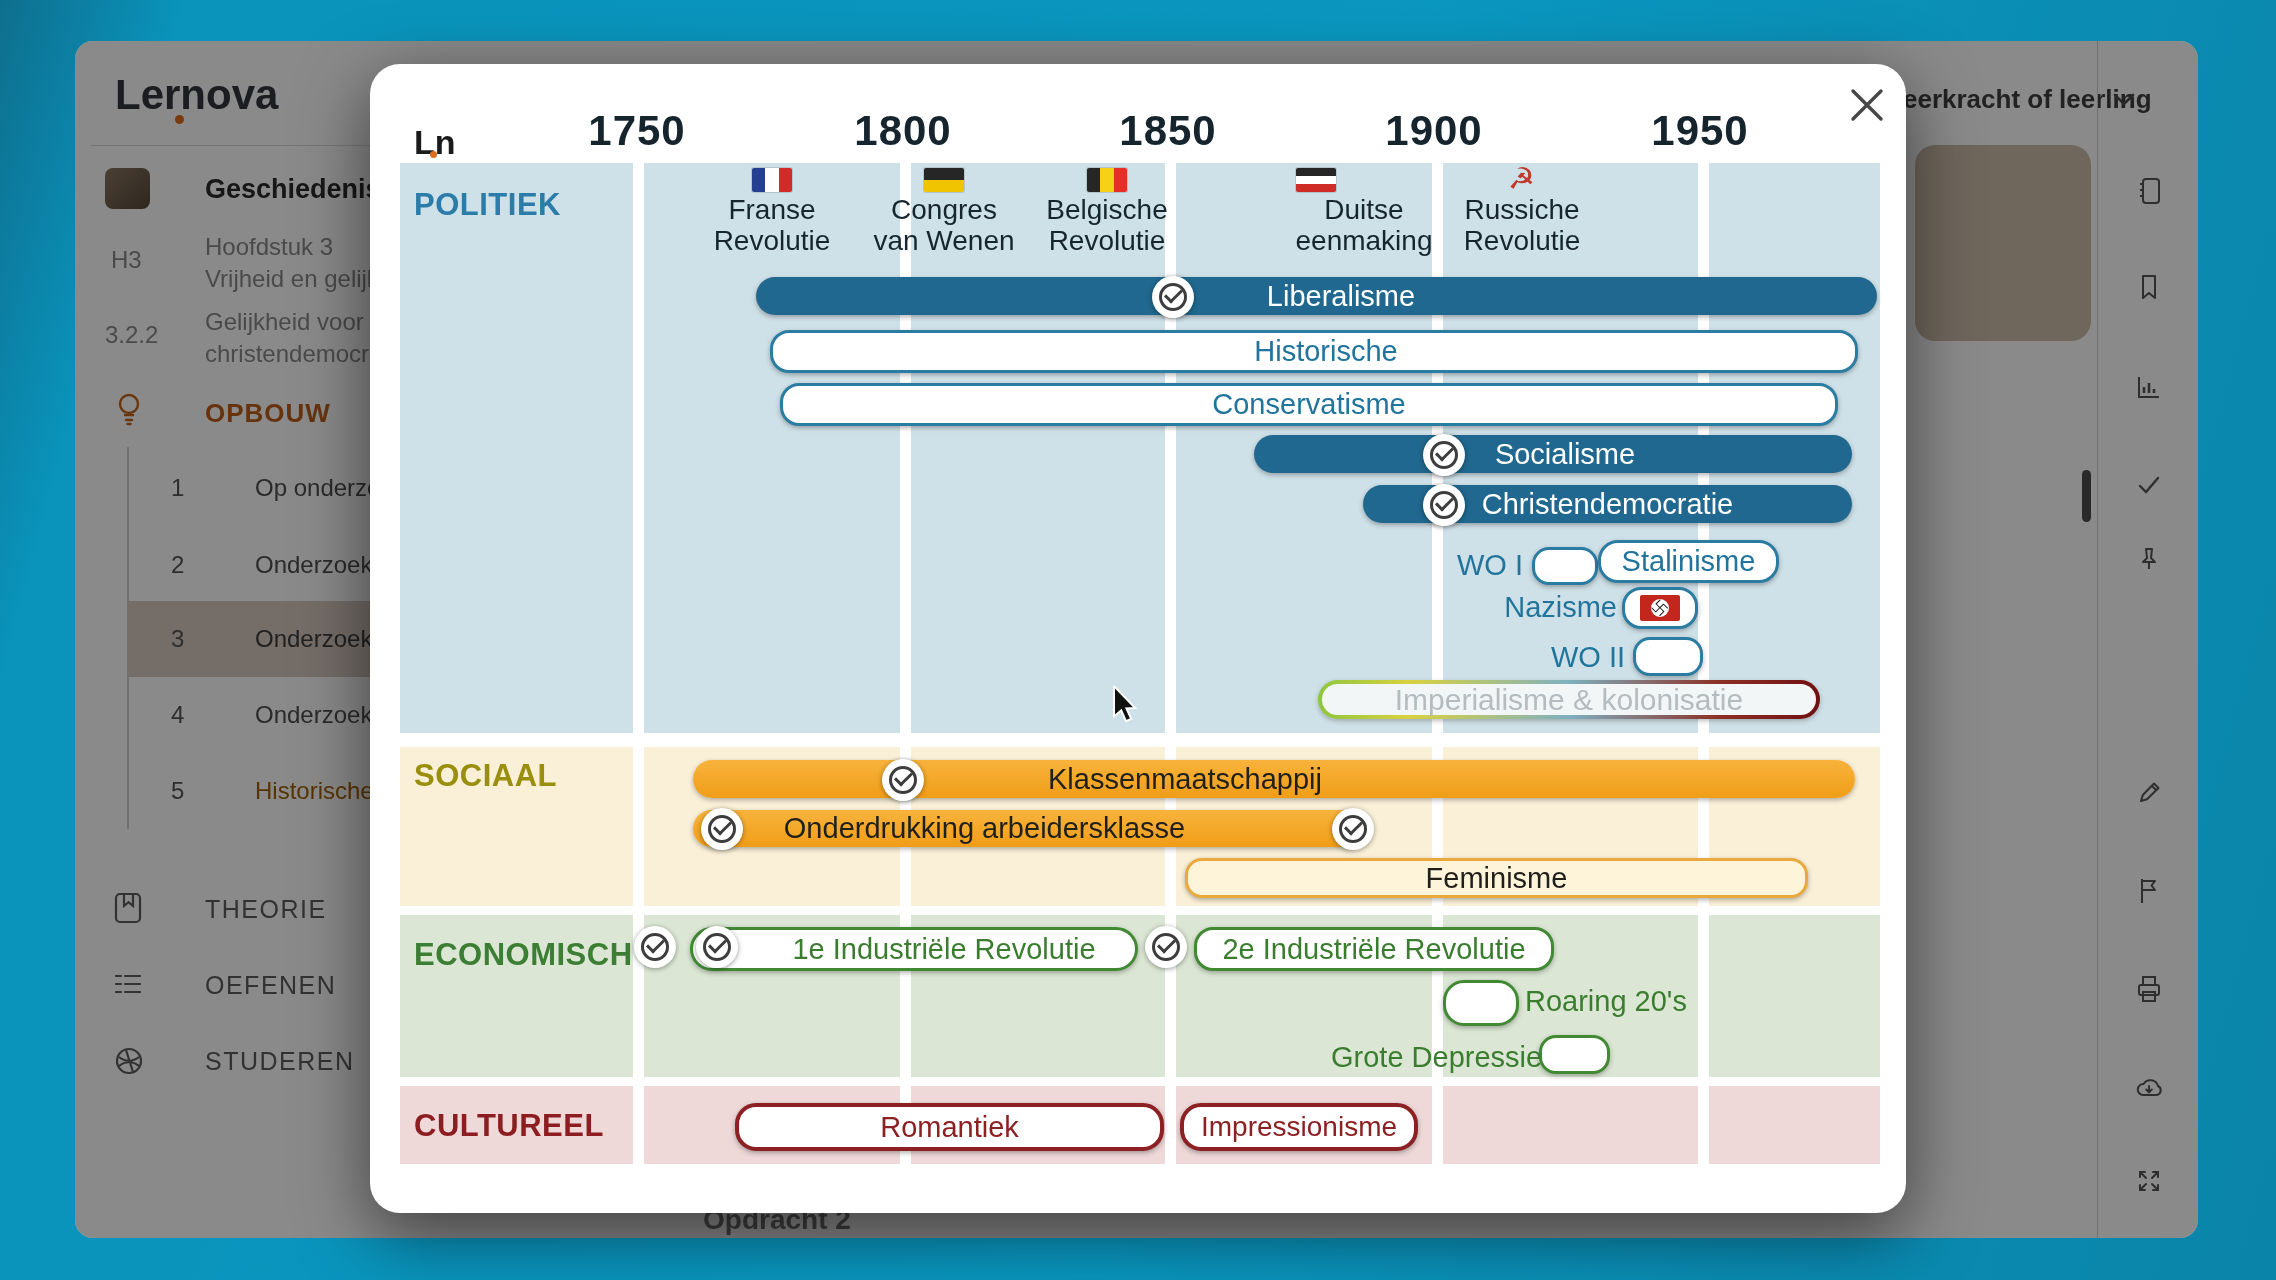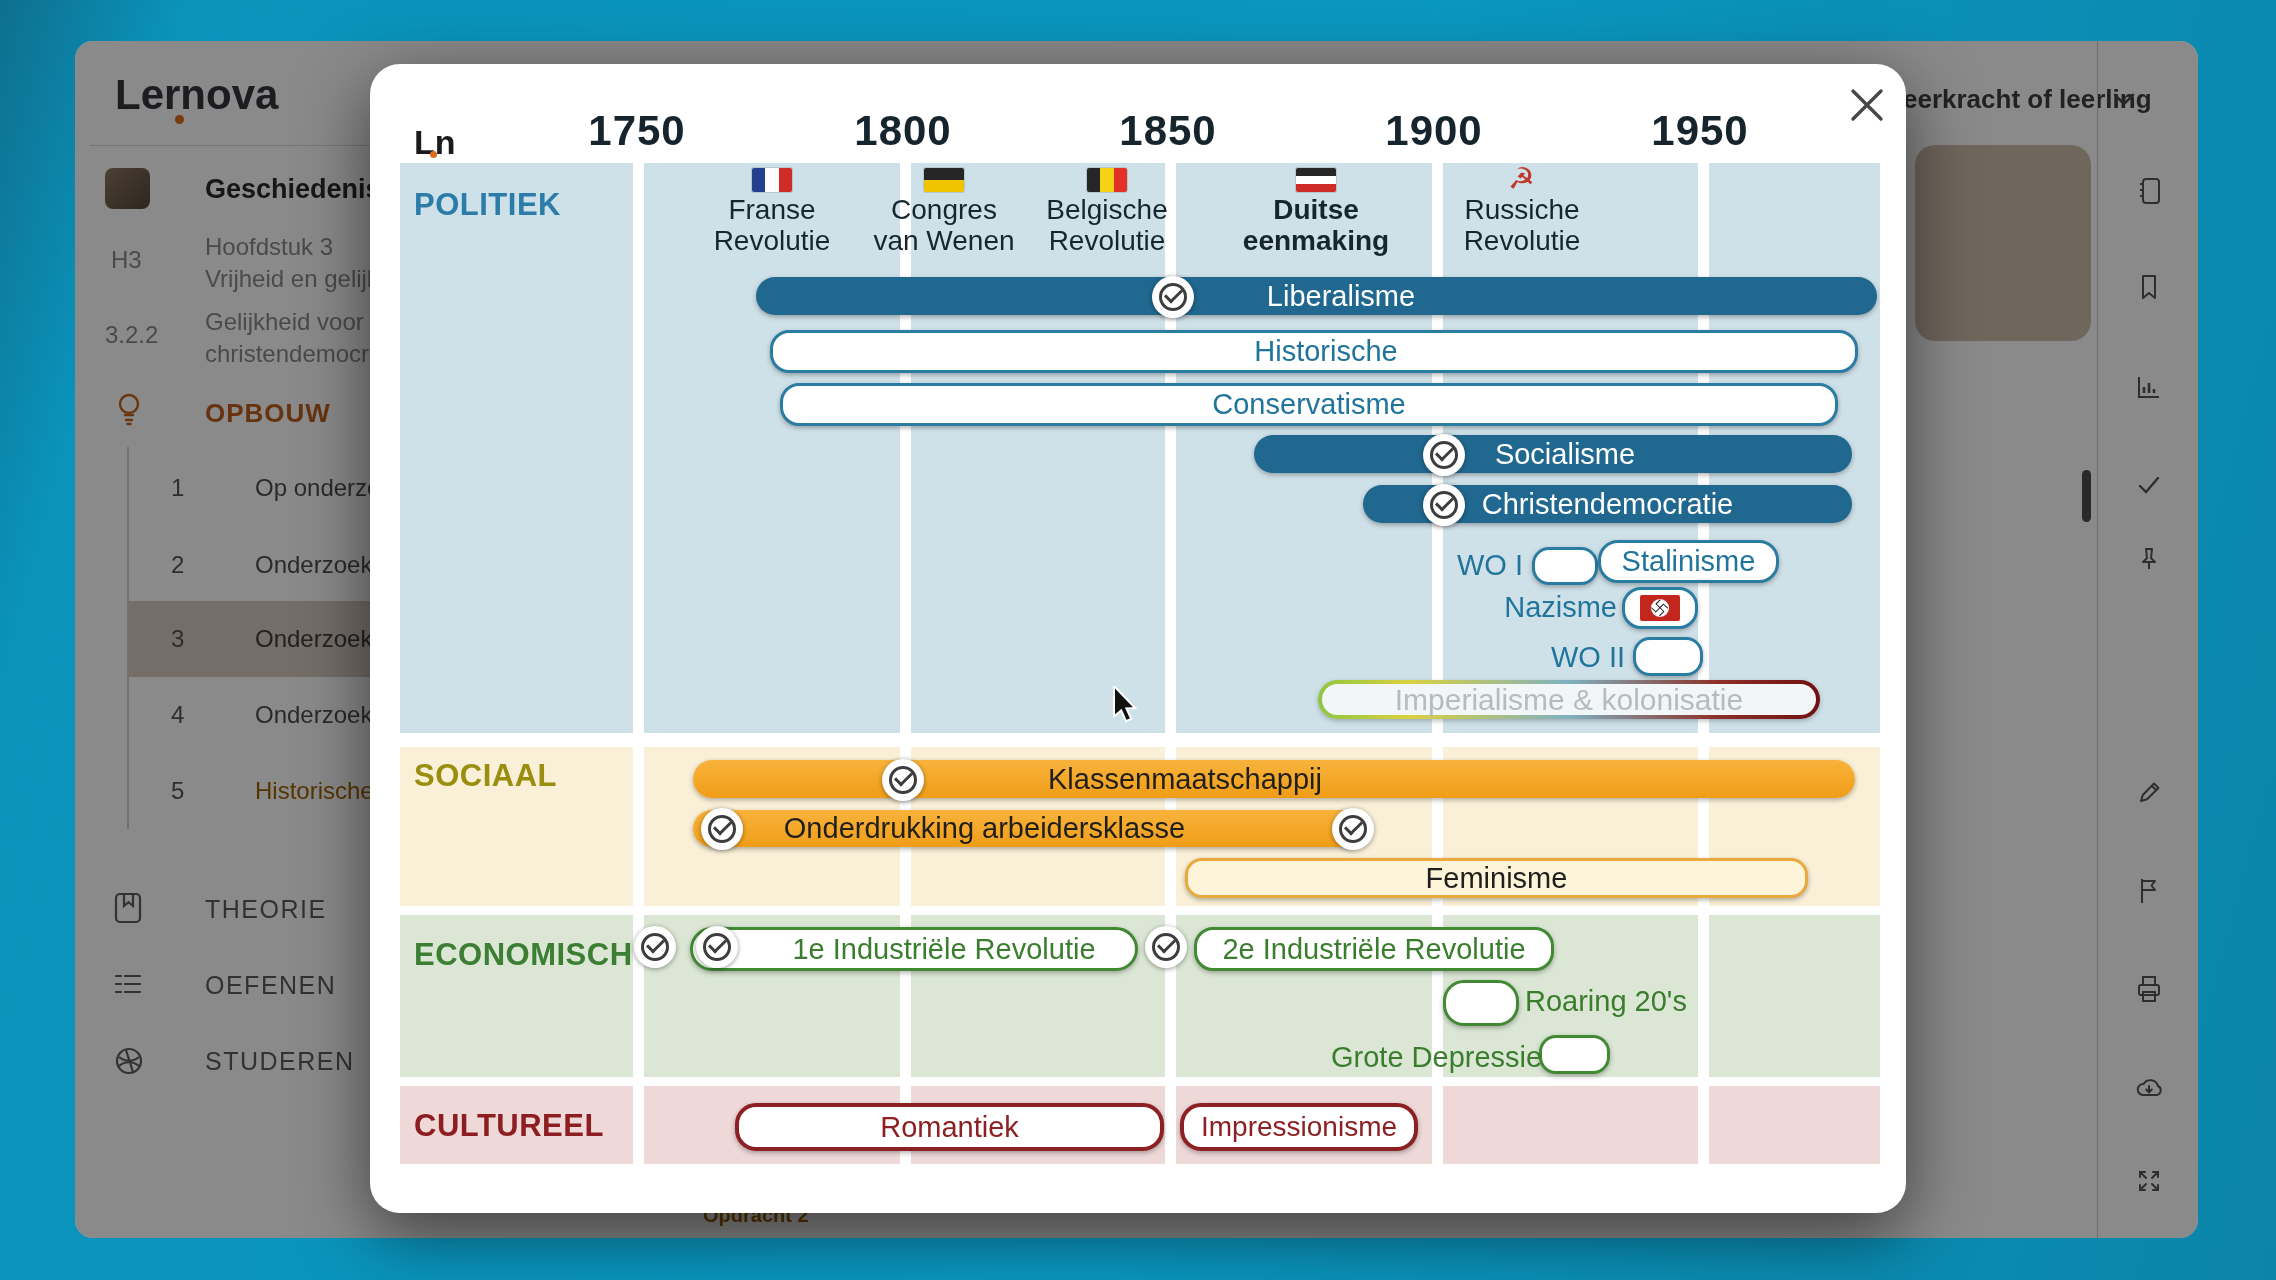--- a/index.html
+++ b/index.html
@@ -111,21 +111,21 @@
     <div class="abs navlbl" style="left:130px;top:930px;">OEFENEN</div>
 
     <span class="abs" style="left:38px;top:1004px;">
       <svg width="32" height="32" viewBox="0 0 32 32" fill="none" stroke="#5d5d5d" stroke-width="2.2">
         <circle cx="16" cy="16" r="12"></circle>
           <path d="M6 12 C12 17,20 17,26 12 M6 21 C12 16,20 16,26 21 M13 5 l7 22"></path>
       </svg>
     </span>
     <div class="abs navlbl" style="left:130px;top:1006px;">STUDEREN</div>
 
-    <div class="abs" style="left:628px;top:1163px;font-size:20px;font-weight:bold;color:#a16207;">Opdracht 2</div>
+    <div class="abs" style="left:628px;top:1163px;font-size:28px;font-weight:bold;color:#737373;">Opdracht 2</div>
 
     <div class="abs" style="left:1828px;top:43px;font-size:26px;font-weight:600;color:#3f3f3f;">eerkracht of leerling</div>
     <span class="abs" style="left:2038px;top:52px;">
       <svg width="22" height="14" viewBox="0 0 22 14" fill="none" stroke="#4a4a4a" stroke-width="2.6" stroke-linecap="round">
         <path d="M2 2 L11 11 L20 2"></path>
       </svg>
     </span>
 
     <div class="abs" style="left:1840px;top:104px;width:176px;height:196px;background:#cdbcab;border-radius:20px;"></div>
 
@@ -251,21 +251,21 @@
       <div class="evlabel" style="left:597px;top:103px;">
         <div>Belgische</div>
         <div>Revolutie</div>
         </div>
 
       <span class="flag horiz" style="left:896px;top:77px;">
         <i style="background:#262626;"></i>
           <i style="background:#ffffff;"></i>
           <i style="background:#cf2b27;"></i>
         </span>
-      <div class="evlabel" style="left:806px;top:103px;font-weight:bold;">
+      <div class="evlabel" style="left:854px;top:103px;">
         <div>Duitse</div>
         <div>eenmaking</div>
         </div>
 
       <div class="abs" style="left:1108px;top:70px;font-size:30px;color:#c0392b;z-index:3;">☭</div>
       <div class="evlabel" style="left:1012px;top:103px;">
         <div>Russiche</div>
         <div>Revolutie</div>
         </div>
 

